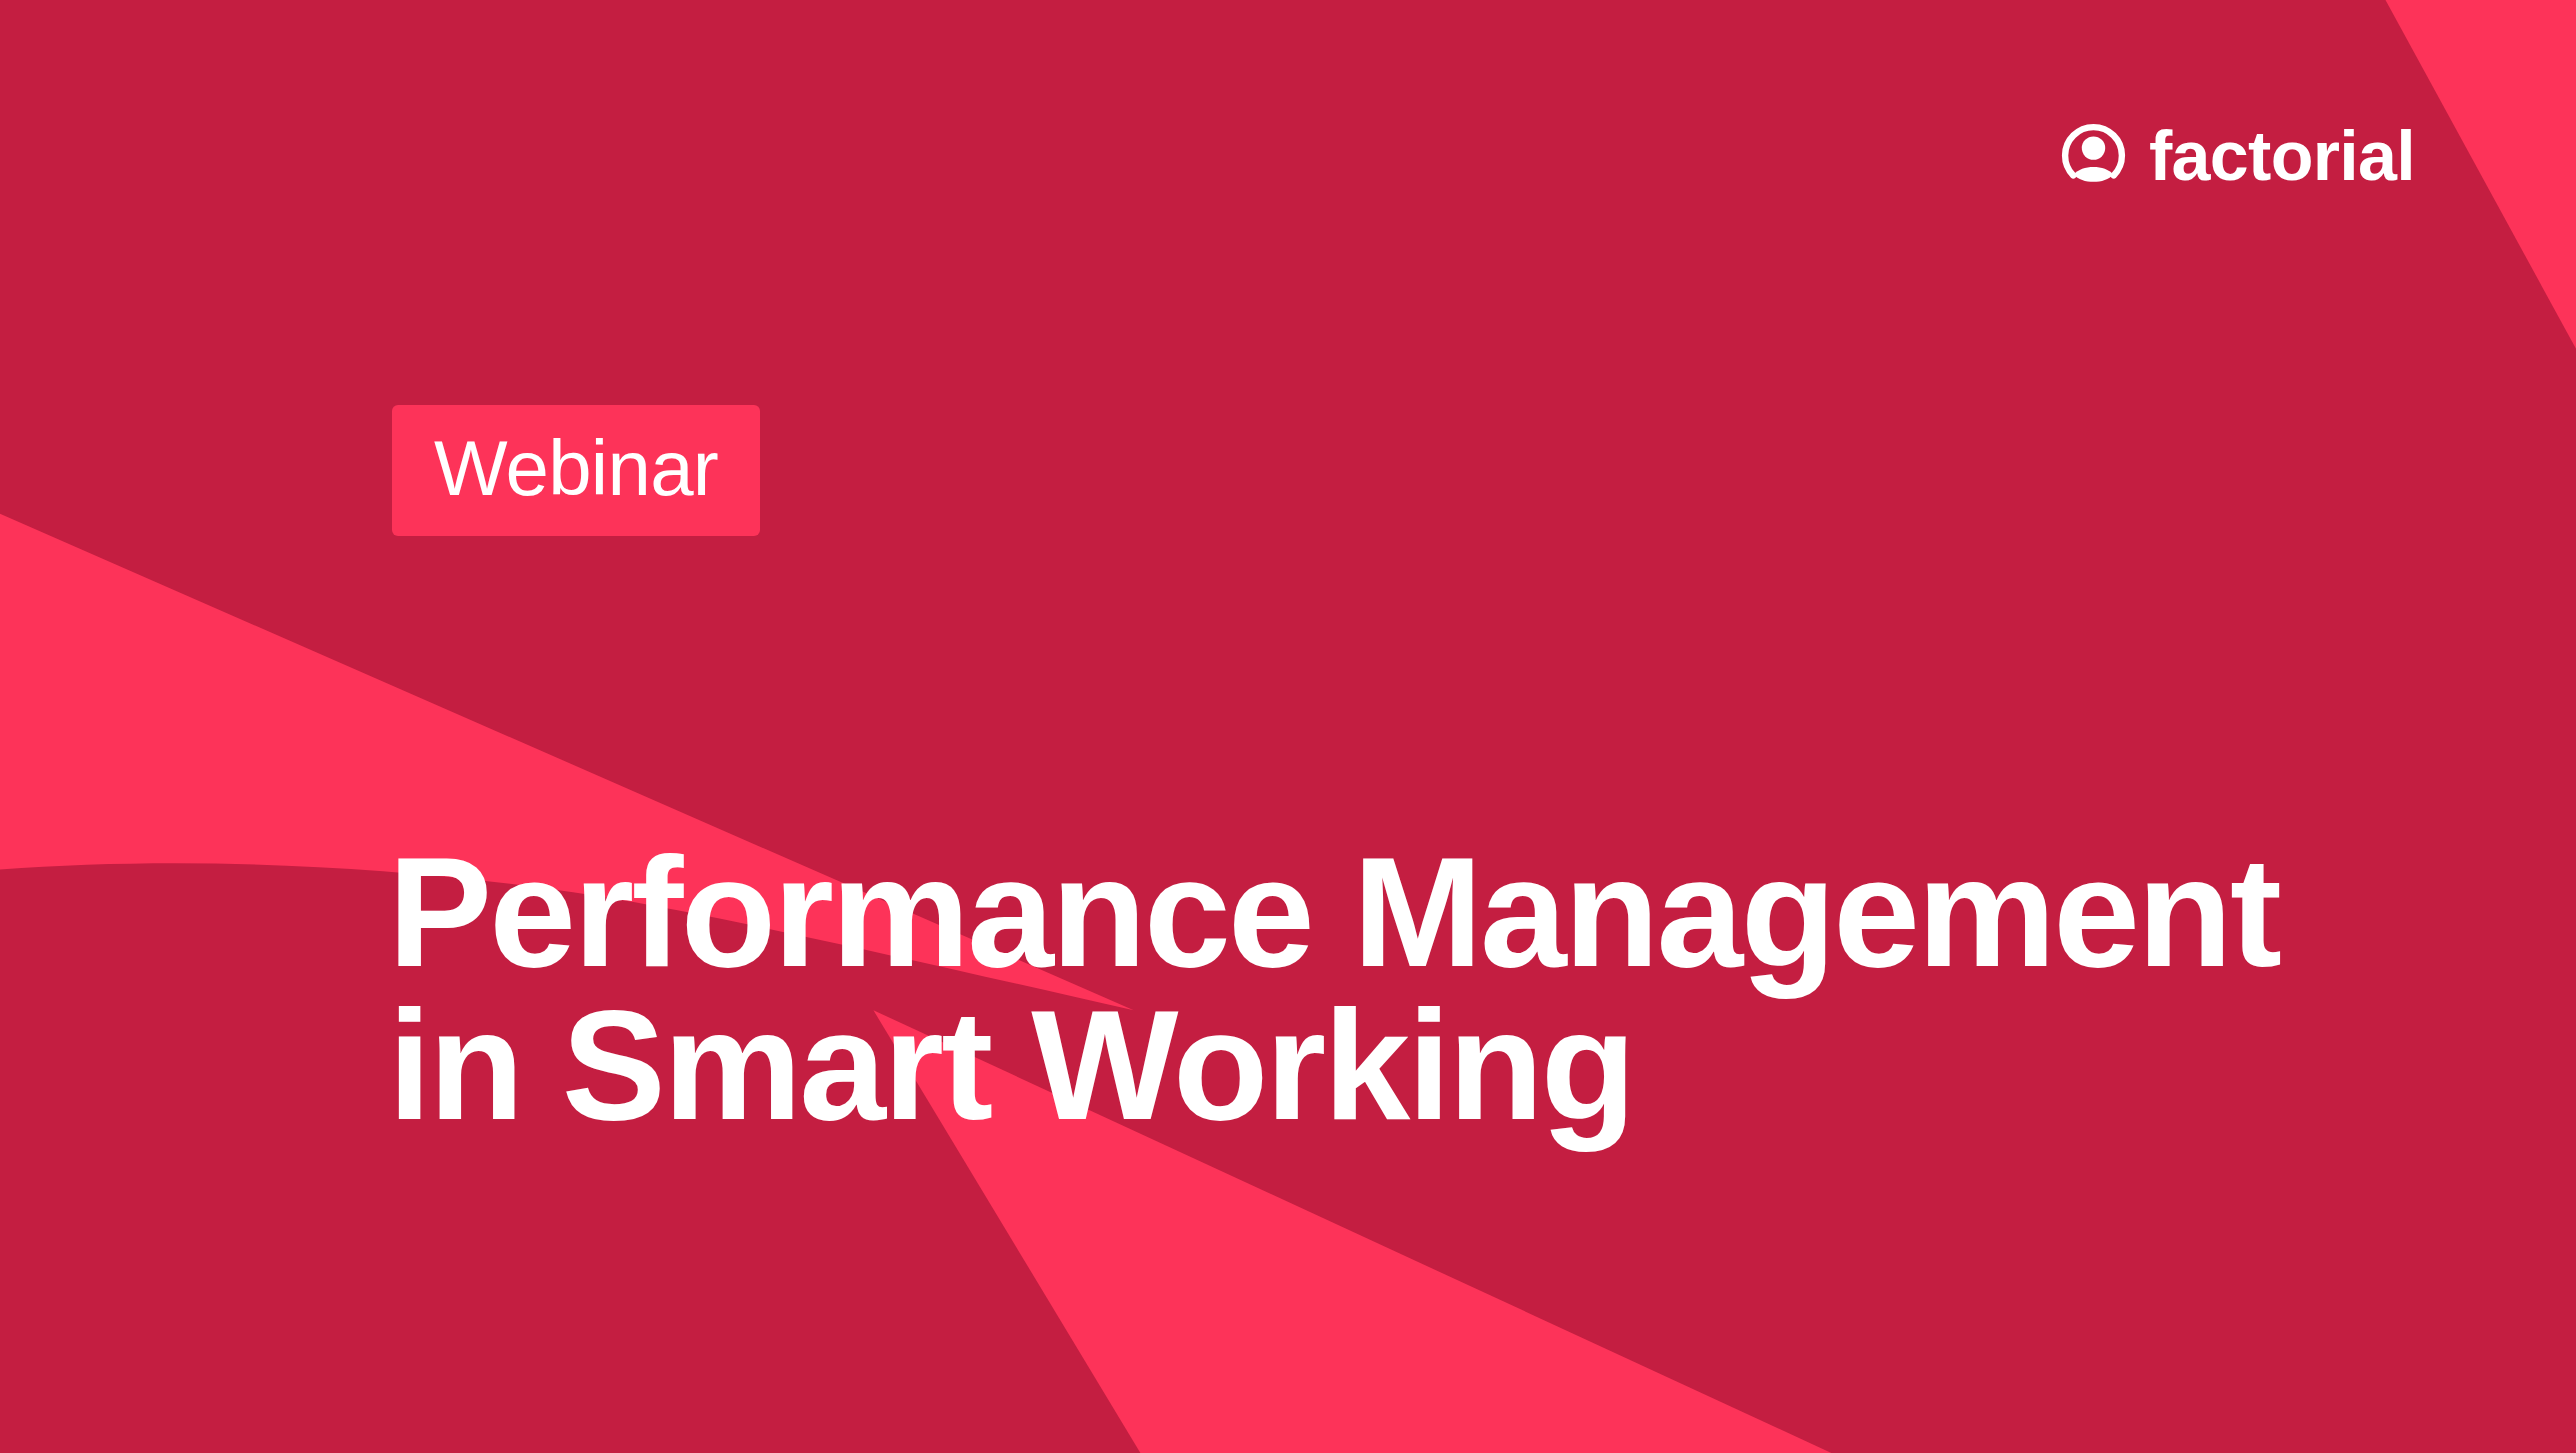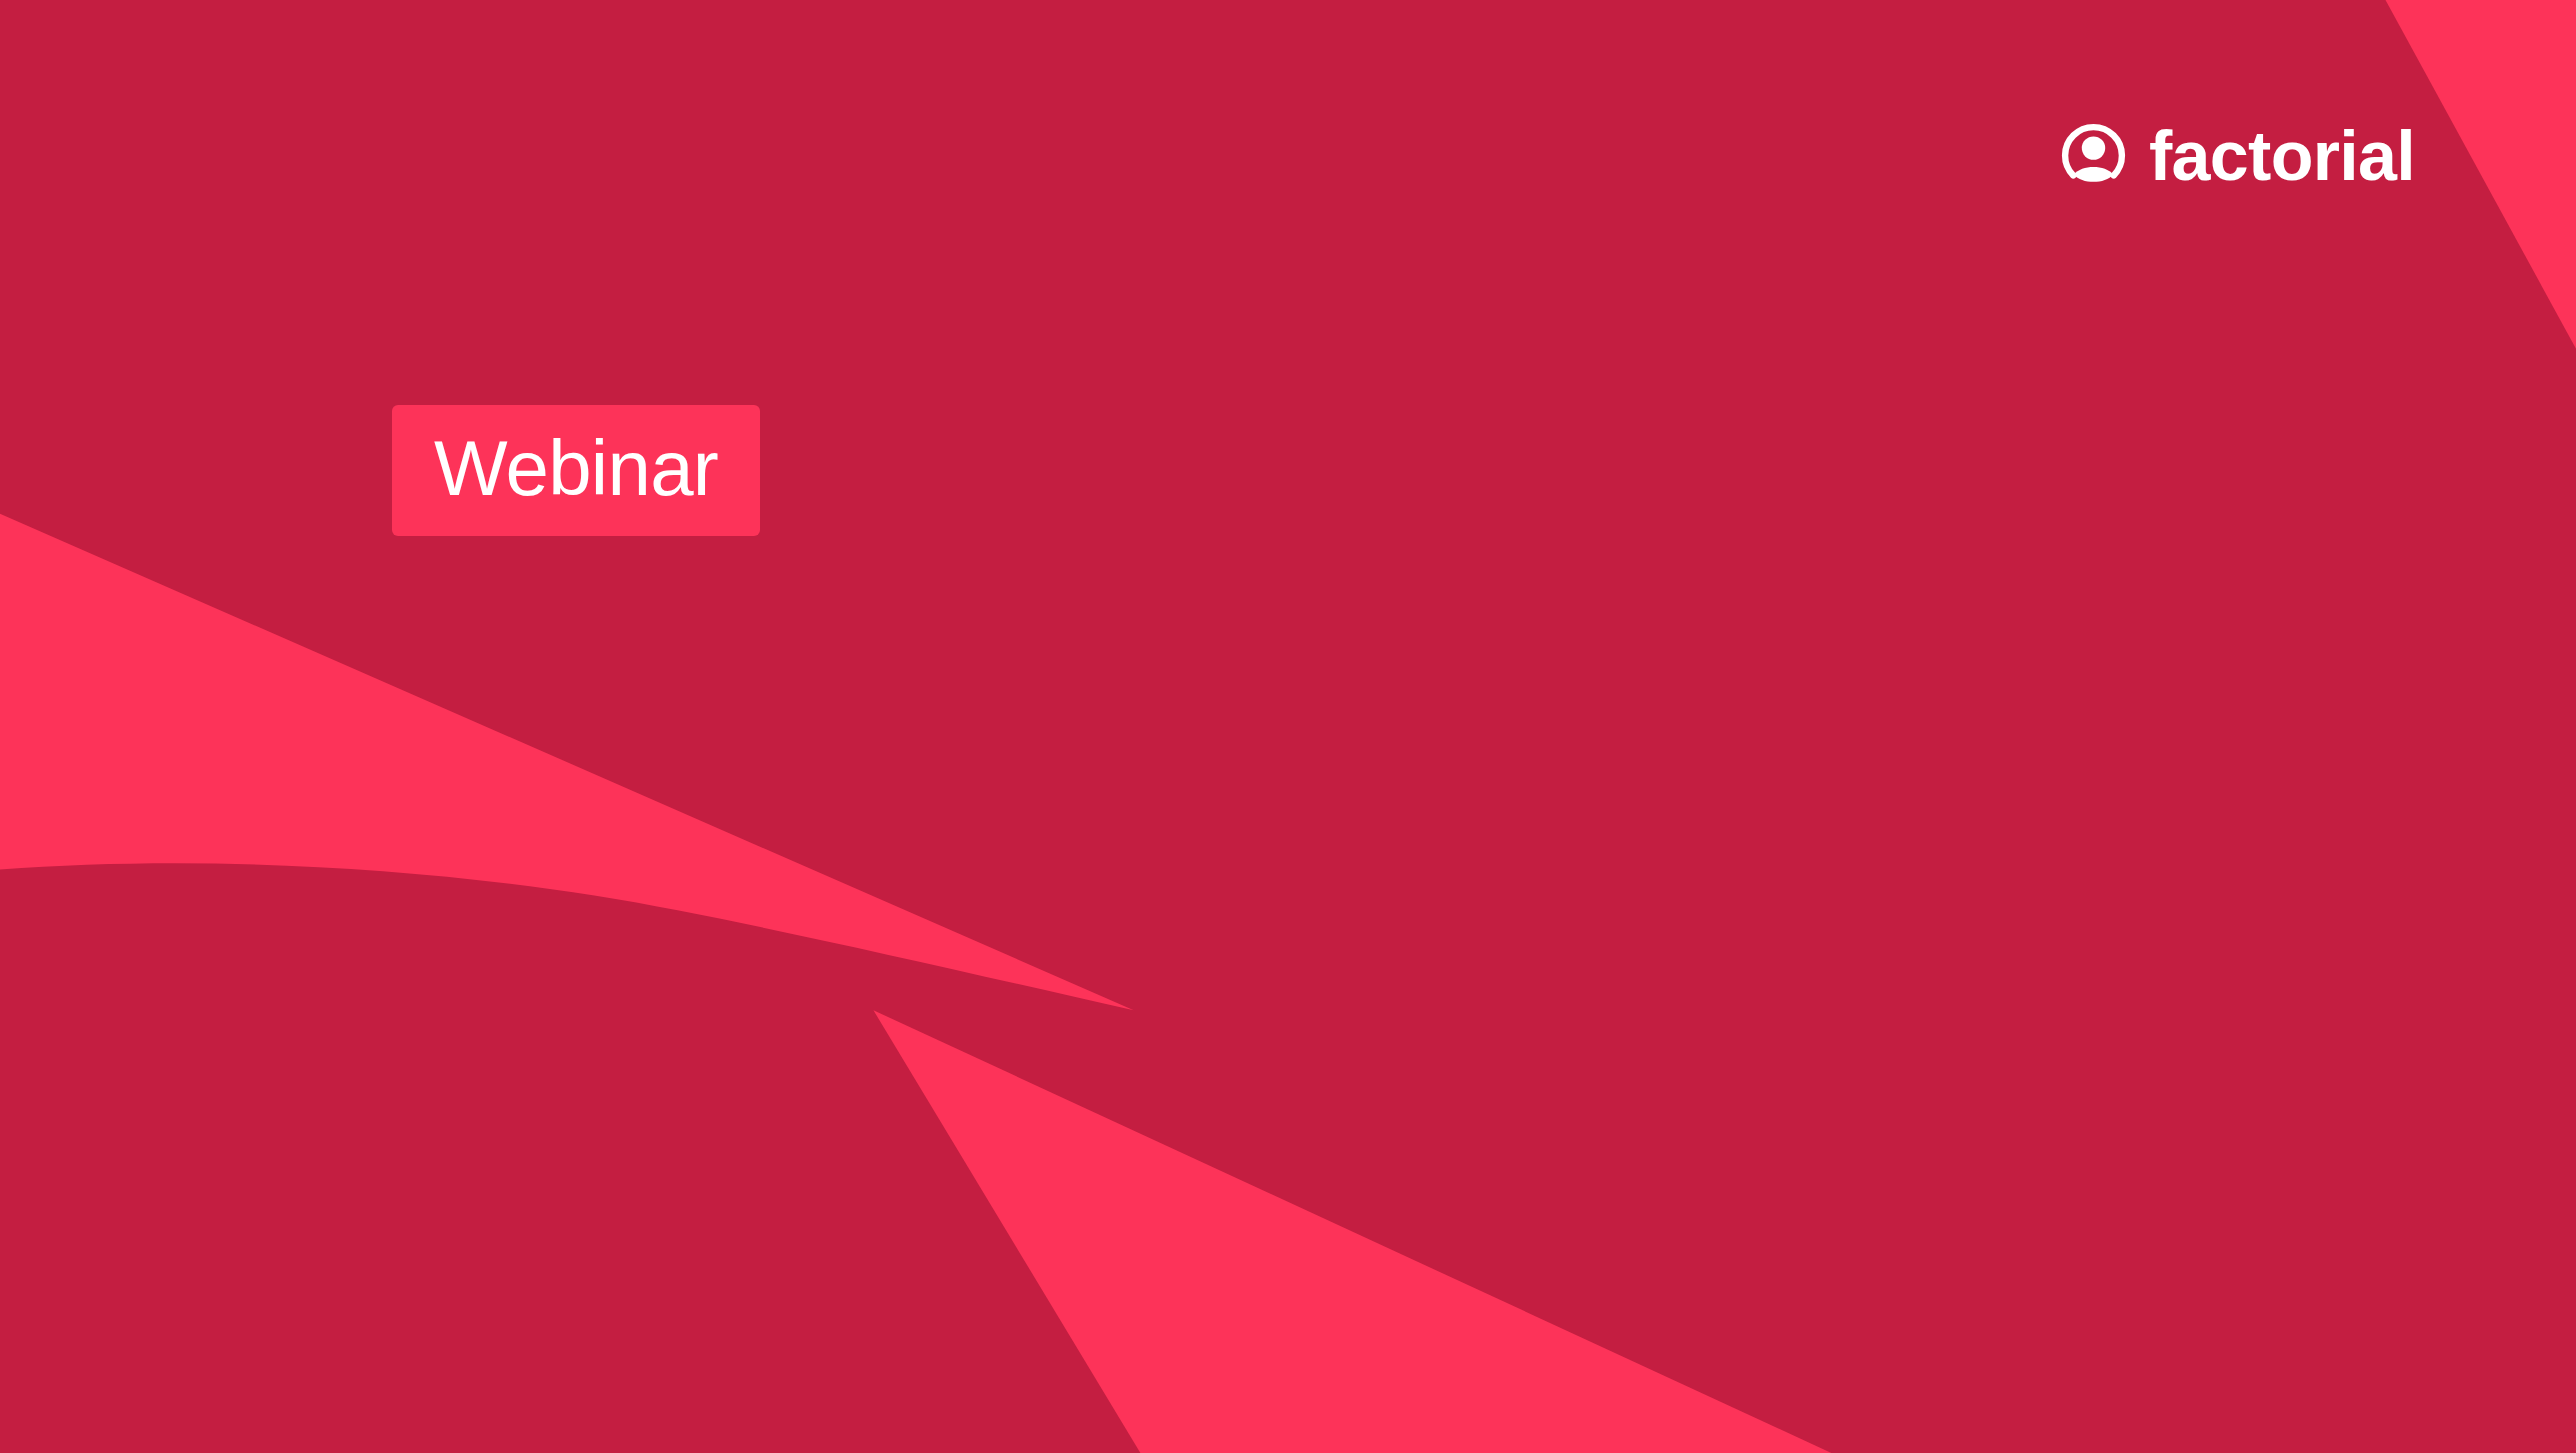--- a/index.html
+++ b/index.html
@@ -125,16 +125,20 @@
 
         <path d="M 22 78 C 34 64 66 64 78 78 C 66 92 34 92 22 78 Z" fill="#FFFFFF"></path>
       </svg>
       <span class="logo-word">factorial</span>
     </div>
 
     <div class="badge">
       <span class="badge-label">Webinar</span>
     </div>
 
+    <h1 class="headline">
+      <span class="headline-line">Performance Management</span>
+      <span class="headline-line">in Smart Working</span>
+    </h1>
 
   </div>
 </div>
 
 
 </body></html>

